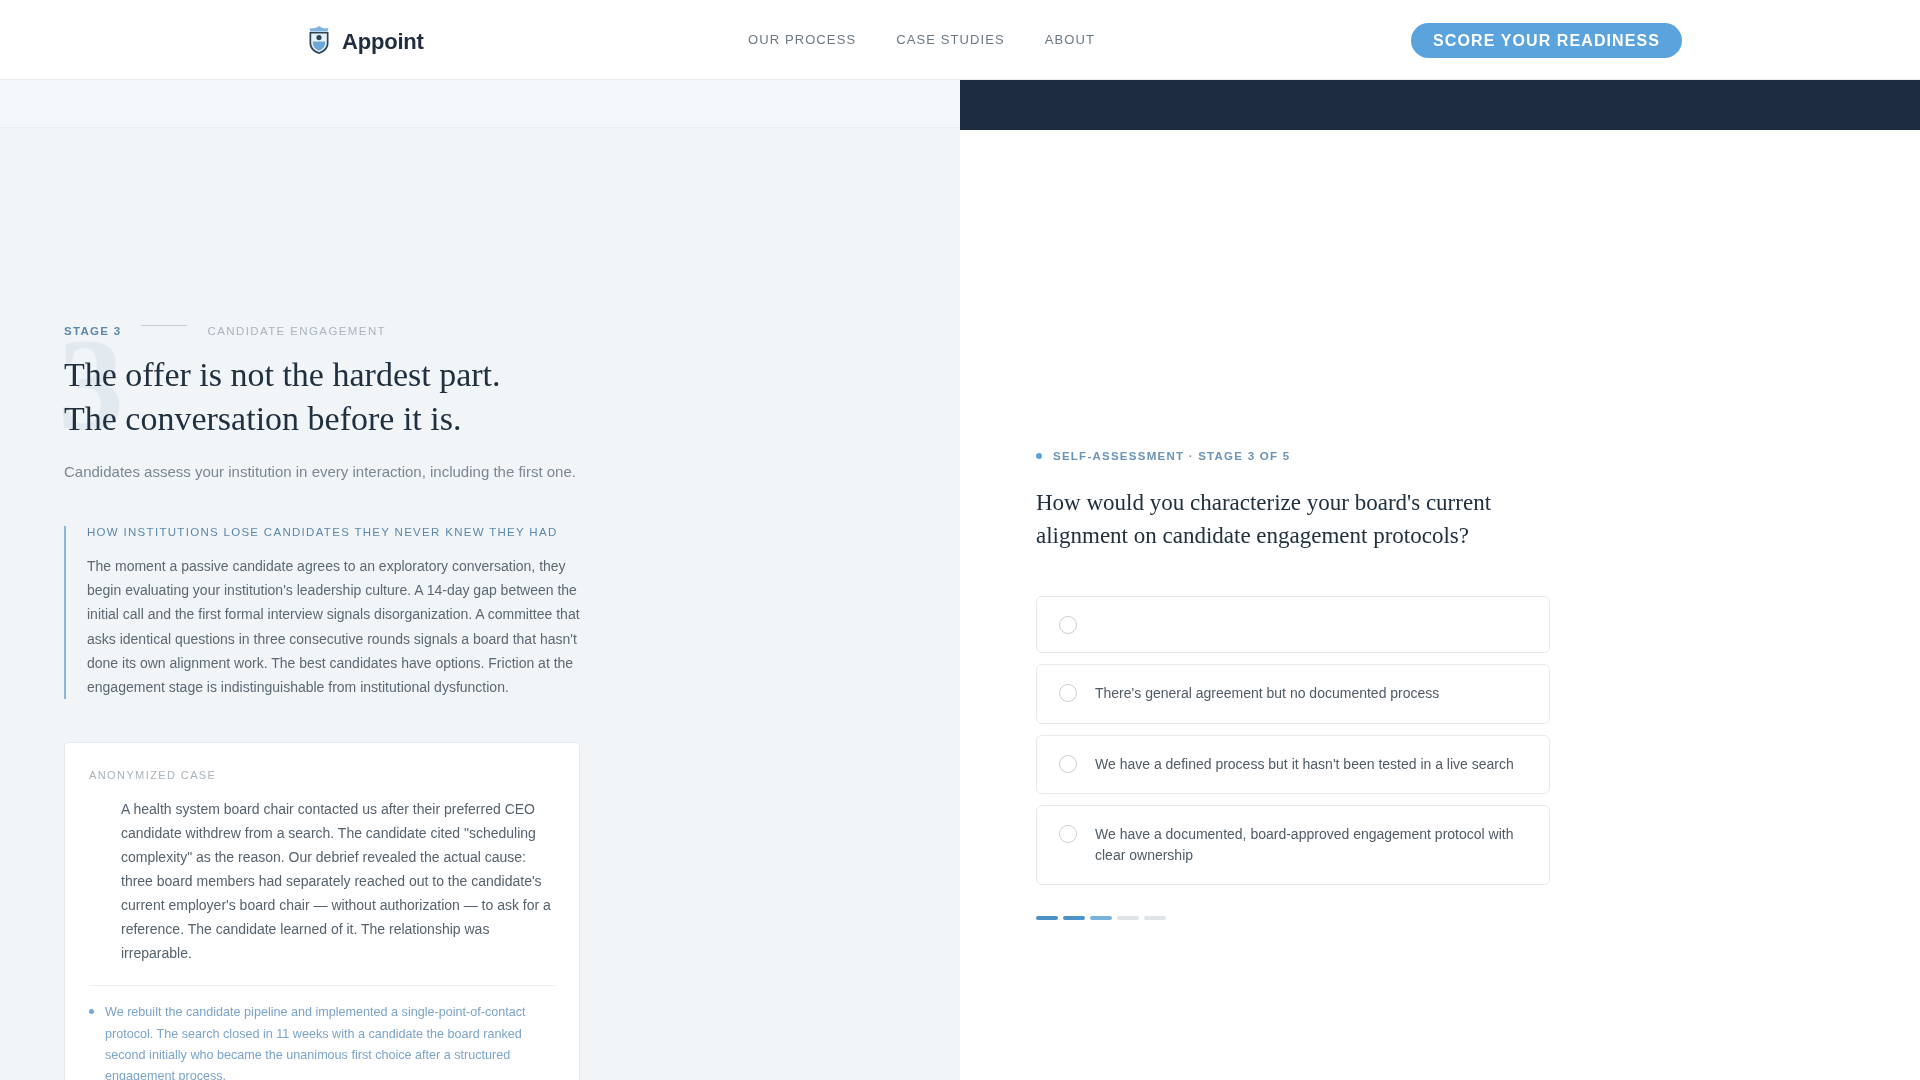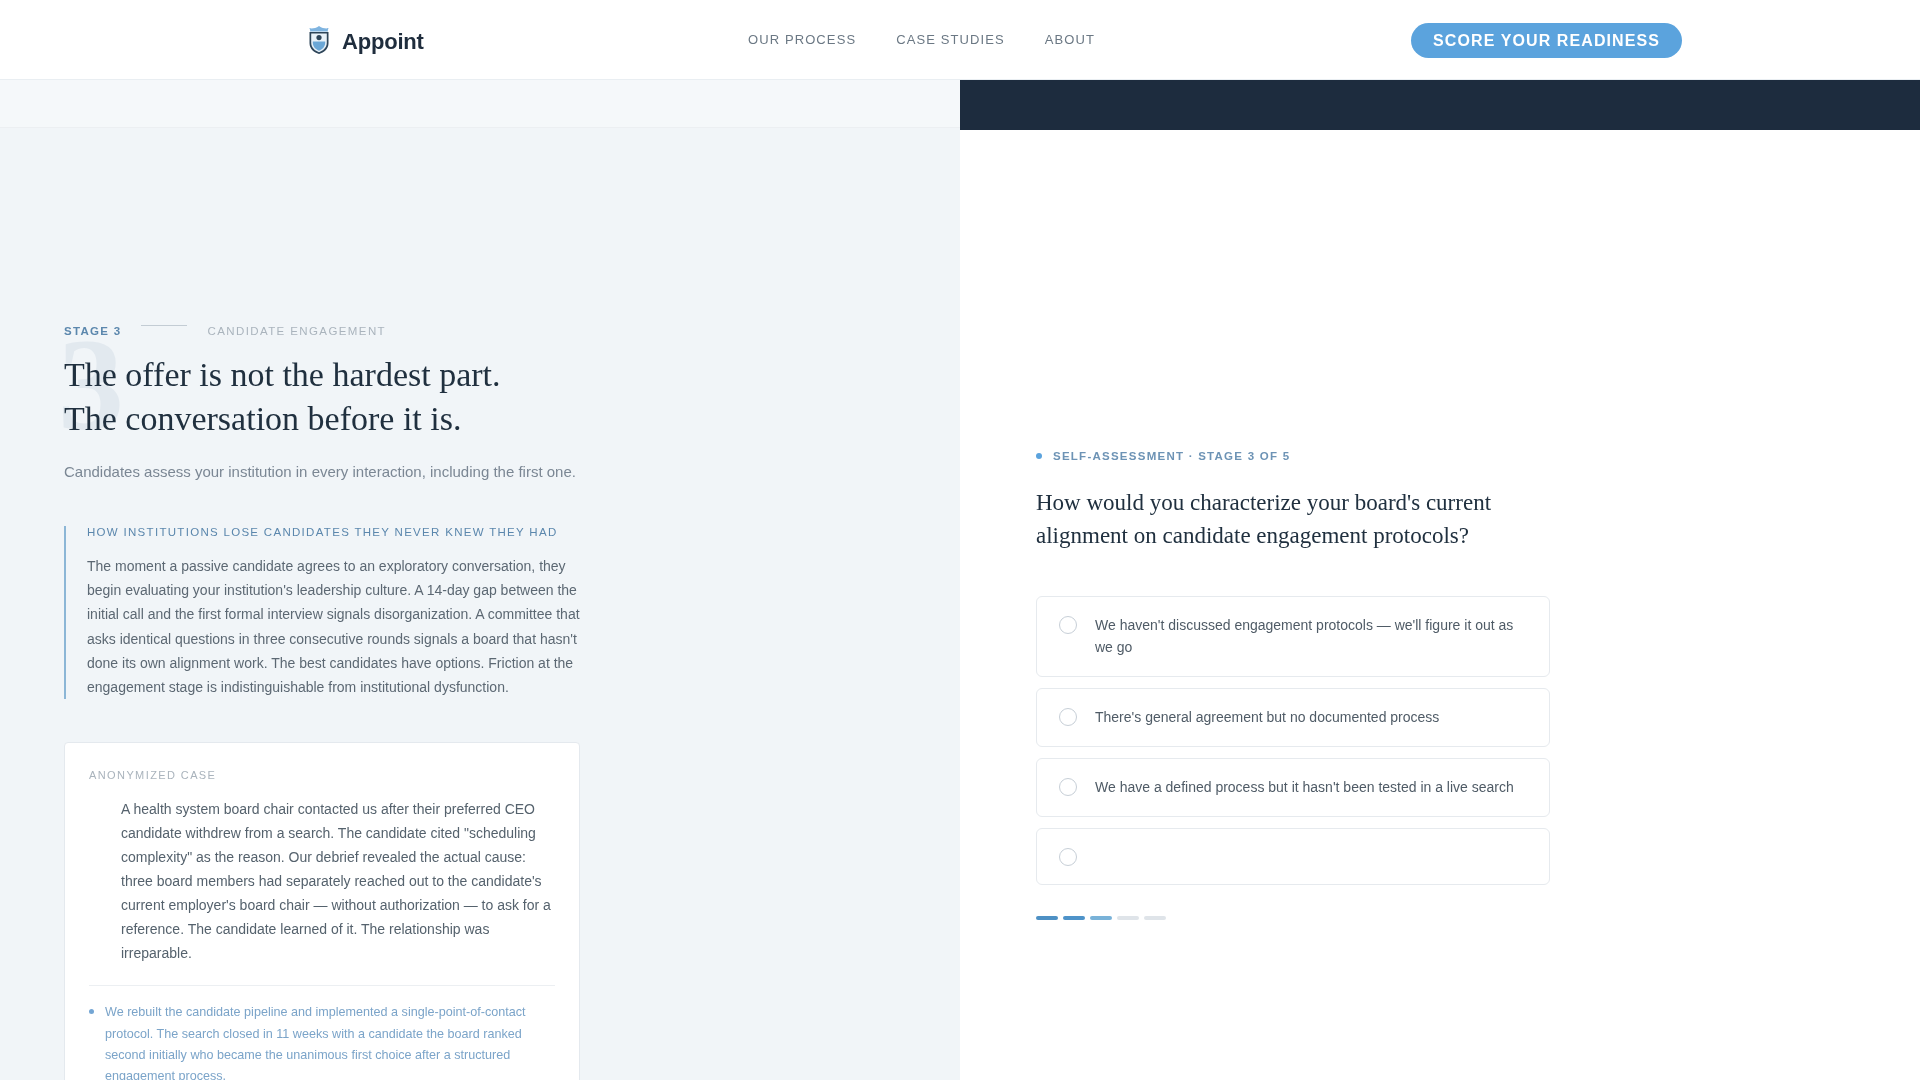--- a/index.html
+++ b/index.html
@@ -385,32 +385,32 @@
   <div class="assess-eyebrow">
     <span class="assess-dot"></span>
     <span class="assess-eyebrow-text">SELF-ASSESSMENT · STAGE 3 OF 5</span>
   </div>
 
   <h2 class="question">How would you characterize your board's current alignment on candidate engagement protocols?</h2>
 
   <div class="options">
     <div class="option">
       <span class="radio"></span>
-      <span class="option-text">We haven't discussed engagement protocols — we'll figure it out as we go</span>
     </div>
     <div class="option">
       <span class="radio"></span>
       <span class="option-text">There's general agreement but no documented process</span>
     </div>
     <div class="option">
       <span class="radio"></span>
       <span class="option-text">We have a defined process but it hasn't been tested in a live search</span>
     </div>
     <div class="option">
       <span class="radio"></span>
+      <span class="option-text">We have a documented, board-approved engagement protocol with clear ownership</span>
     </div>
   </div>
 
   <div class="progress">
     <span class="seg on"></span>
     <span class="seg on s2"></span>
     <span class="seg on s3"></span>
     <span class="seg"></span>
     <span class="seg"></span>
   </div>

